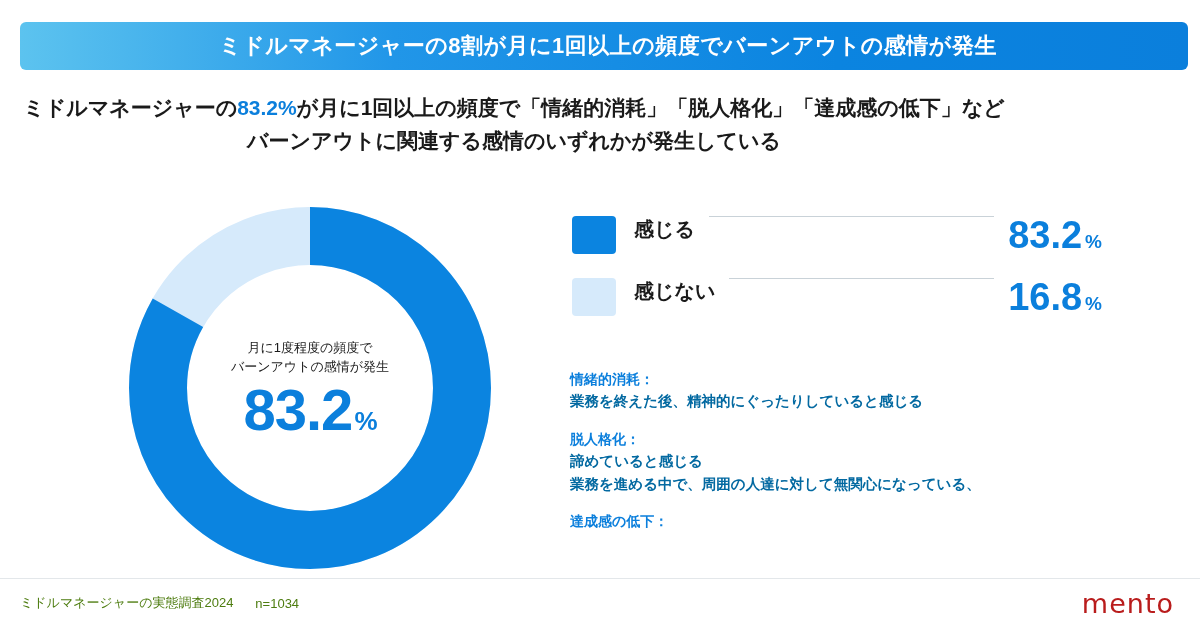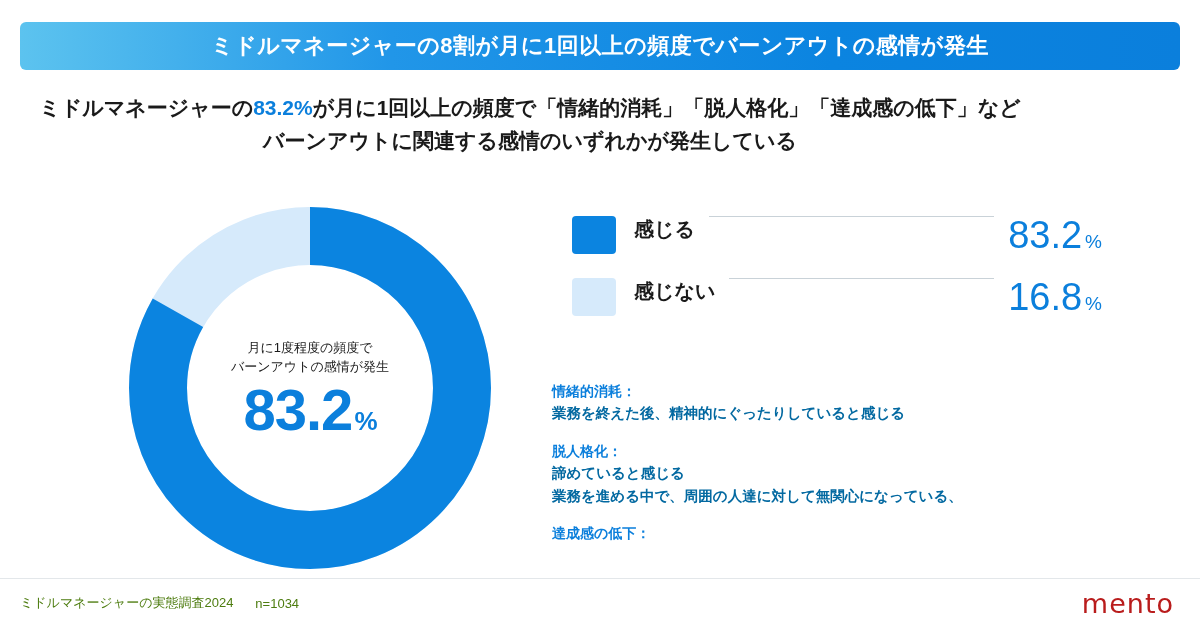--- a/index.html
+++ b/index.html
@@ -27,41 +27,41 @@
     position: absolute;
     left: 20px;
     top: 22px;
     width: 1160px;
     height: 48px;
     border-radius: 6px;
     background: linear-gradient(90deg, #5cc3ef 0%, #2196e8 32%, #0b84e0 70%, #0b7fdc 100%);
     display: flex;
     align-items: center;
     justify-content: center;
+    padding-left: 8px;
   }
   .banner-title {
     color: #ffffff;
     font-size: 22px;
     font-weight: bold;
     letter-spacing: 0.5px;
     white-space: nowrap;
   }
 
   
   .lead {
     position: absolute;
     left: 0;
     top: 92px;
     width: 1028px;
     text-align: center;
     font-size: 21px;
     font-weight: bold;
     line-height: 1.55;
     color: #1a1a1a;
-    padding-left: 16px;
   }
   .lead .hl {
     color: #0b7fdc;
   }
 
   
   .donut-wrap {
     position: absolute;
     left: 120px;
     top: 198px;
@@ -137,37 +137,36 @@
     white-space: nowrap;
   }
   .legend-rule {
     flex: 1 1 auto;
     height: 1px;
     background: #c9d2d8;
     margin: 0 14px;
   }
   .legend-value {
     color: #0b7fdc;
-    font-weight: normal;
+    font-weight: bold;
     font-size: 38px;
     line-height: 1;
     white-space: nowrap;
   }
   .legend-value .pct {
     font-size: 19px;
     margin-left: 3px;
   }
 
   
   .defs {
     position: absolute;
-    left: 552px;
+    left: 570px;
     top: 368px;
     width: 560px;
-    margin-top: 12px;
   }
   .def-block {
     margin-bottom: 14px;
   }
   .def-term {
     color: #0b7fdc;
     font-size: 14px;
     font-weight: bold;
     line-height: 1.6;
   }

